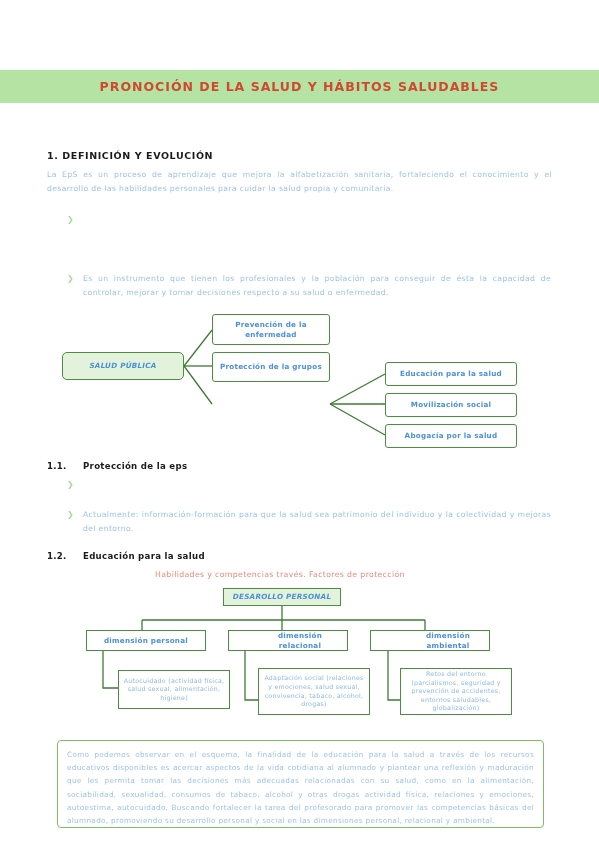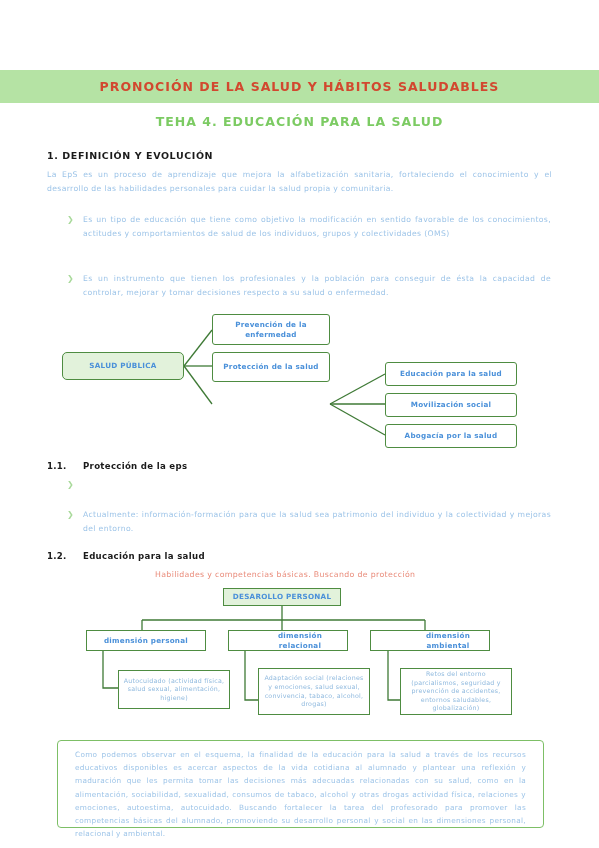--- a/index.html
+++ b/index.html
@@ -52,54 +52,52 @@
   }
 
   
   .box{
     position:absolute;box-sizing:border-box;
     border:1.3px solid #4e8c41;background:#ffffff;
     display:flex;align-items:center;justify-content:center;text-align:center;
     color:#4a90d9;font-weight:bold;font-size:7.2px;letter-spacing:.25px;
     line-height:9.5px;padding:2px 4px;
   }
-  .box.fill{background:#e2f2db;border-radius:5px;}
+  .box.fill{background:#e2f2db;border-radius:5px;font-style:italic;}
   .box.rnd{border-radius:3px;}
   .box.small{font-weight:normal;font-size:6.3px;line-height:8.6px;color:#8fb9de;}
 
   svg.conn{position:absolute;left:0;top:0;pointer-events:none;}
 
   
   .notebox{
     position:absolute;box-sizing:border-box;
     border:1.2px solid #7dbf66;border-radius:4px;background:#ffffff;
-    padding:7px 17px;
+    padding:7px 9px;
   }
   .notebox p{
     margin:0;color:#9dc4e8;font-size:7.3px;line-height:13.2px;
     text-align:justify;letter-spacing:.3px;
   }
 </style>
 </head>
 <body>
 
 <div class="page">
 
   <div class="title-band">
     <span class="txt">PRONOCIÓN DE LA SALUD Y HÁBITOS SALUDABLES</span>
   </div>
-  <div class="subtitle">TEHA 4. EDUCACIÓN PARA LA SALUD</div>
 
   <div class="h2" style="left:47px;top:150px;">1.  DEFINICIÓN Y EVOLUCIÓN</div>
 
   <div class="para" style="left:47px;top:168px;width:505px;">La EpS es un proceso de aprendizaje que mejora la alfabetización sanitaria, fortaleciendo el conocimiento y el desarrollo de las habilidades personales para cuidar la salud propia y comunitaria.</div>
 
   <div class="bullet" style="left:83px;top:213px;width:468px;">
     <span class="chev">❯</span>
-    <span>Es un tipo de educación que tiene como objetivo la modificación en sentido favorable de los conocimientos, actitudes y comportamientos de salud de los individuos, grupos y colectividades (OMS)</span>
   </div>
 
   <div class="bullet" style="left:83px;top:272px;width:468px;">
     <span class="chev">❯</span>
     <span>Es un instrumento que tienen los profesionales y la población para conseguir de ésta la capacidad de controlar, mejorar y tomar decisiones respecto a su salud o enfermedad.</span>
   </div>
 
   <svg class="conn" width="599" height="848">
 
     <path d="M184 366 L212 330" stroke="#3f7a36" stroke-width="1.3" fill="none"></path>
@@ -107,21 +105,21 @@
     <path d="M184 366 L212 404" stroke="#3f7a36" stroke-width="1.3" fill="none"></path>
 
     <path d="M330 404 L385 374" stroke="#3f7a36" stroke-width="1.3" fill="none"></path>
     <path d="M330 404 L385 404" stroke="#3f7a36" stroke-width="1.3" fill="none"></path>
     <path d="M330 404 L385 435" stroke="#3f7a36" stroke-width="1.3" fill="none"></path>
   </svg>
 
   <div class="box fill" style="left:62px;top:352px;width:122px;height:28px;">SALUD PÚBLICA</div>
 
   <div class="box rnd" style="left:212px;top:314px;width:118px;height:31px;">Prevención de la enfermedad</div>
-  <div class="box rnd" style="left:212px;top:352px;width:118px;height:30px;">Protección de la salud</div>
+  <div class="box rnd" style="left:212px;top:352px;width:118px;height:30px;">Protección de la grupos</div>
 
   <div class="box rnd" style="left:385px;top:362px;width:132px;height:24px;">Educación para la salud</div>
   <div class="box rnd" style="left:385px;top:393px;width:132px;height:24px;">Movilización social</div>
   <div class="box rnd" style="left:385px;top:424px;width:132px;height:24px;">Abogacía por la salud</div>
 
   <div class="h3" style="left:47px;top:461px;">
     <span class="num">1.1.</span><span>Protección de la eps</span>
   </div>
 
   <div class="bullet" style="left:83px;top:478px;width:468px;">
@@ -130,21 +128,21 @@
 
   <div class="bullet" style="left:83px;top:508px;width:468px;">
     <span class="chev">❯</span>
     <span>Actualmente: información-formación para que la salud sea patrimonio del individuo y la colectividad y mejoras del entorno.</span>
   </div>
 
   <div class="h3" style="left:47px;top:551px;">
     <span class="num">1.2.</span><span>Educación para la salud</span>
   </div>
 
-  <div class="redline" style="left:155px;top:570px;">Habilidades y competencias básicas. Buscando de protección</div>
+  <div class="redline" style="left:155px;top:570px;">Habilidades y competencias través. Factores de protección</div>
 
   <svg class="conn" width="599" height="848">
 
     <path d="M282 603 L282 620" stroke="#3f7a36" stroke-width="1.3" fill="none"></path>
     <path d="M142 620 L425 620" stroke="#3f7a36" stroke-width="1.3" fill="none"></path>
     <path d="M142 620 L142 630" stroke="#3f7a36" stroke-width="1.3" fill="none"></path>
     <path d="M282 620 L282 630" stroke="#3f7a36" stroke-width="1.3" fill="none"></path>
     <path d="M425 620 L425 630" stroke="#3f7a36" stroke-width="1.3" fill="none"></path>
 
     <path d="M103 650 L103 688 L118 688" stroke="#3f7a36" stroke-width="1.3" fill="none"></path>

